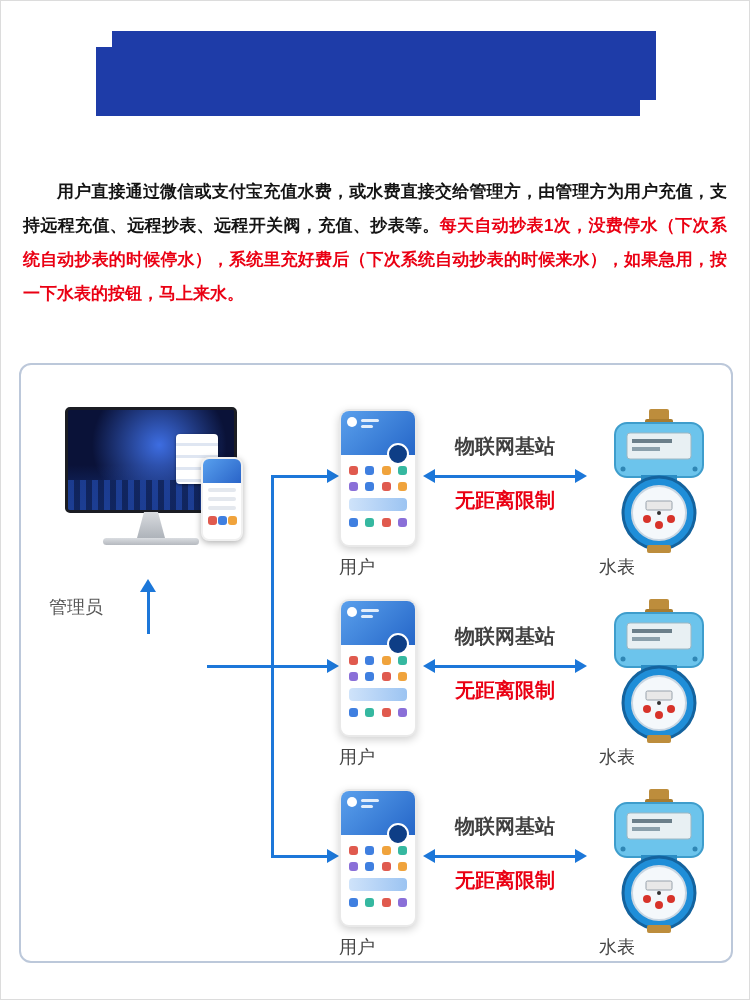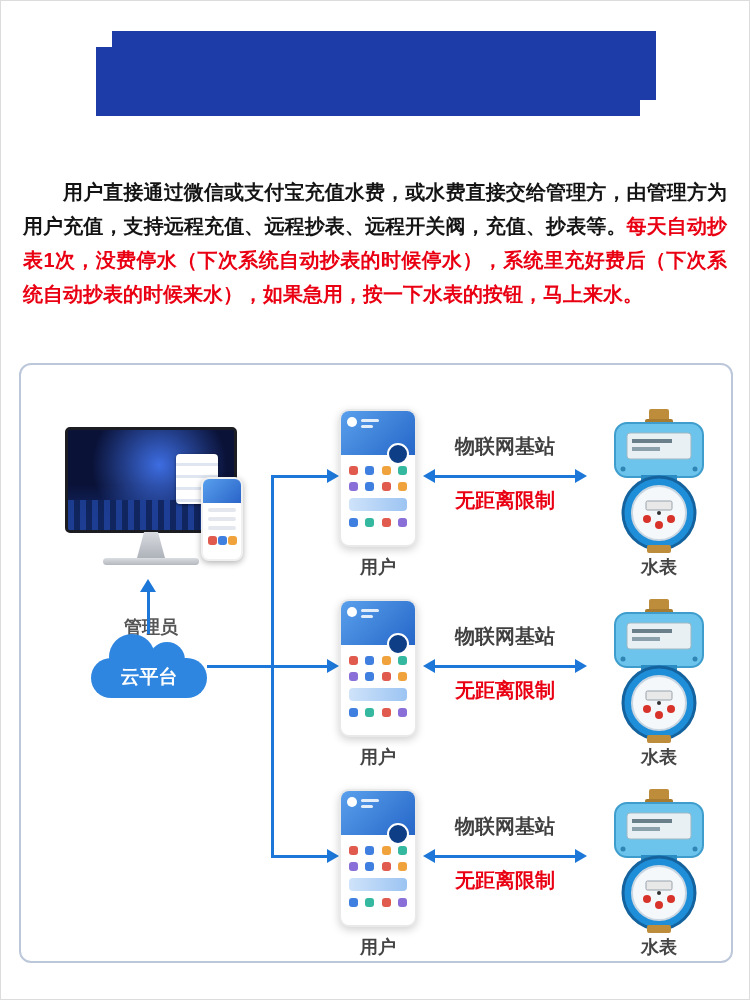--- a/index.html
+++ b/index.html
@@ -16,40 +16,40 @@
   
   .banner{position:absolute; left:95px; top:30px; width:560px; height:85px;
     background:var(--banner-blue); display:flex; align-items:center; justify-content:center;}
   .banner h1{color:#fff; font-size:36px; font-weight:700; letter-spacing:2px; white-space:nowrap;}
   .notch{position:absolute; width:16px; height:16px; background:#fff;}
   .notch-tl{left:0; top:0;}
   .notch-br{right:0; bottom:0;}
 
   
   .intro{position:absolute; left:22px; right:22px; top:174px;
-    font-size:20px; font-weight:700; line-height:34px; color:#141414;
+    font-size:17px; font-weight:700; line-height:34px; color:#141414;
     text-indent:2em; text-align:justify;}
   .intro .red{color:var(--red);}
 
   
   .diagram{position:absolute; left:18px; top:362px; width:714px; height:600px;
     border:2px solid #bcc8da; border-radius:12px;}
 
   .line{position:absolute; background:var(--arrow-blue);}
   .tri{position:absolute; width:0; height:0;}
   .tri-right{border-top:7px solid transparent; border-bottom:7px solid transparent; border-left:12px solid var(--arrow-blue);}
   .tri-left{border-top:7px solid transparent; border-bottom:7px solid transparent; border-right:12px solid var(--arrow-blue);}
   .tri-up{border-left:8px solid transparent; border-right:8px solid transparent; border-bottom:13px solid var(--arrow-blue);}
 
-  .node-label{position:absolute; text-align:center; font-size:18px; color:#444;font-weight:bold;}
+  .node-label{position:absolute; font-size:18px; color:#444;}
   .station-label{position:absolute; text-align:center; font-size:20px; font-weight:700; color:#404040;}
   .limit-label{position:absolute; text-align:center; font-size:20px; font-weight:700; color:var(--red);}
 
   
-  .admin{position:absolute; width:204px;margin-top:20px;}
+  .admin{position:absolute; width:204px;}
   .monitor{position:relative; width:204px;}
   .mon-screen{position:relative; width:172px; height:106px; margin:0 auto; background:#0b1340;
     border:3px solid #1b1d23; border-radius:5px; overflow:hidden;}
   .mon-glow{position:absolute; inset:0;
     background:radial-gradient(circle at 55% 35%, rgba(70,125,255,.85), rgba(10,18,60,0) 60%),
                linear-gradient(#0a1238 55%, #15307a);}
   .mon-city{position:absolute; left:0; right:0; bottom:0; height:30px; opacity:.9;
     background:repeating-linear-gradient(90deg,#1d3f96 0 6px,#10245c 6px 12px);}
   .mon-card{position:absolute; right:16px; top:24px; width:42px; height:50px; border-radius:4px;
     background:repeating-linear-gradient(180deg,#ffffff 0 9px,#dfe6f2 9px 12px);
@@ -125,26 +125,20 @@
             <i class="dot c3"></i>
           </div>
         </div>
       </div>
       <div class="node-label admin-label">管理员</div>
     </div>
 
     <div class="tri tri-up" style="left:119px; top:214px;"></div>
     <div class="line" style="left:126px; top:226px; width:3px; height:43px;"></div>
 
-    <div class="cloud" style="left:70px; top:269px;">
-      <i class="cl c-big"></i>
-      <i class="cl c-small"></i>
-      <div class="cloud-base"></div>
-      <span class="cloud-label">云平台</span>
-    </div>
 
     <div class="line" style="left:186px; top:300px; width:66px; height:3px;"></div>
     <div class="line" style="left:250px; top:110px; width:3px; height:383px;"></div>
 
     <div class="line" style="left:250px; top:110px; width:58px; height:3px;"></div>
     <div class="tri tri-right" style="left:306px; top:104px;"></div>
     <div class="line" style="left:250px; top:300px; width:58px; height:3px;"></div>
     <div class="tri tri-right" style="left:306px; top:294px;"></div>
     <div class="line" style="left:250px; top:490px; width:58px; height:3px;"></div>
     <div class="tri tri-right" style="left:306px; top:484px;"></div>

